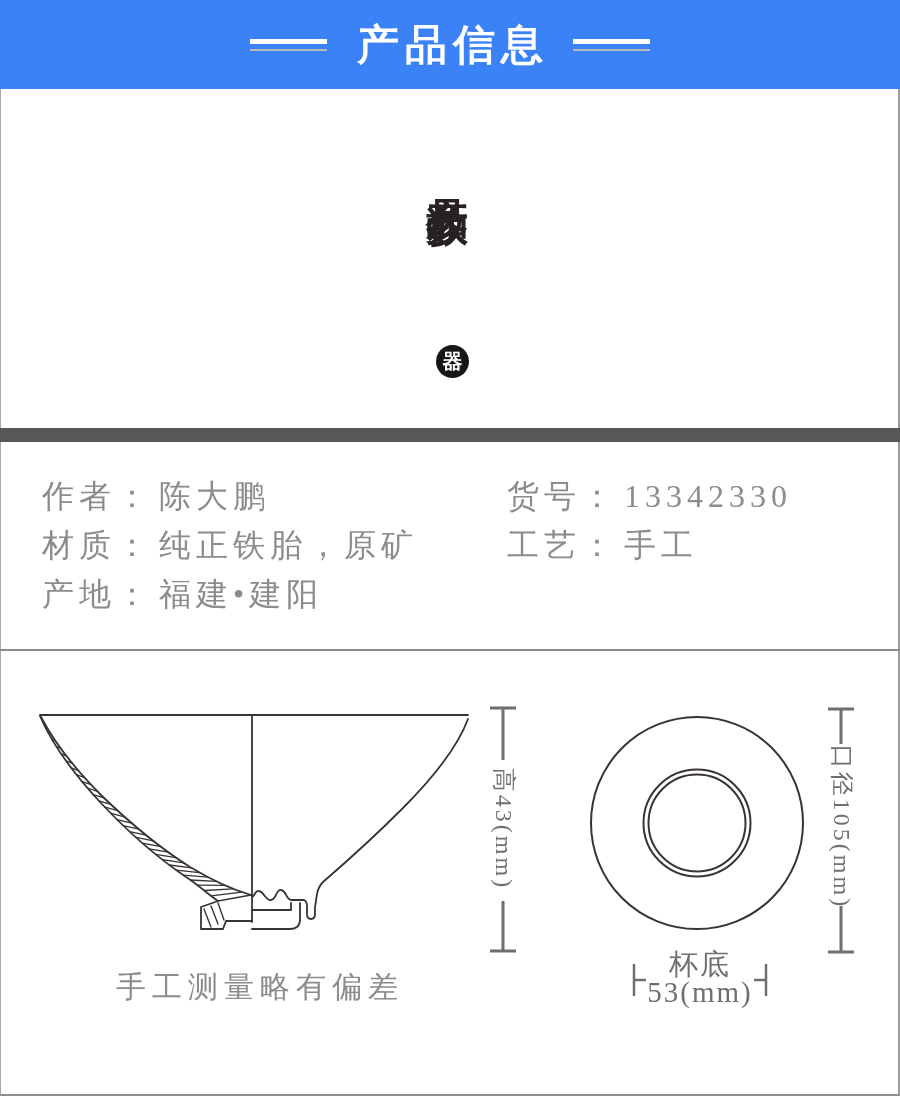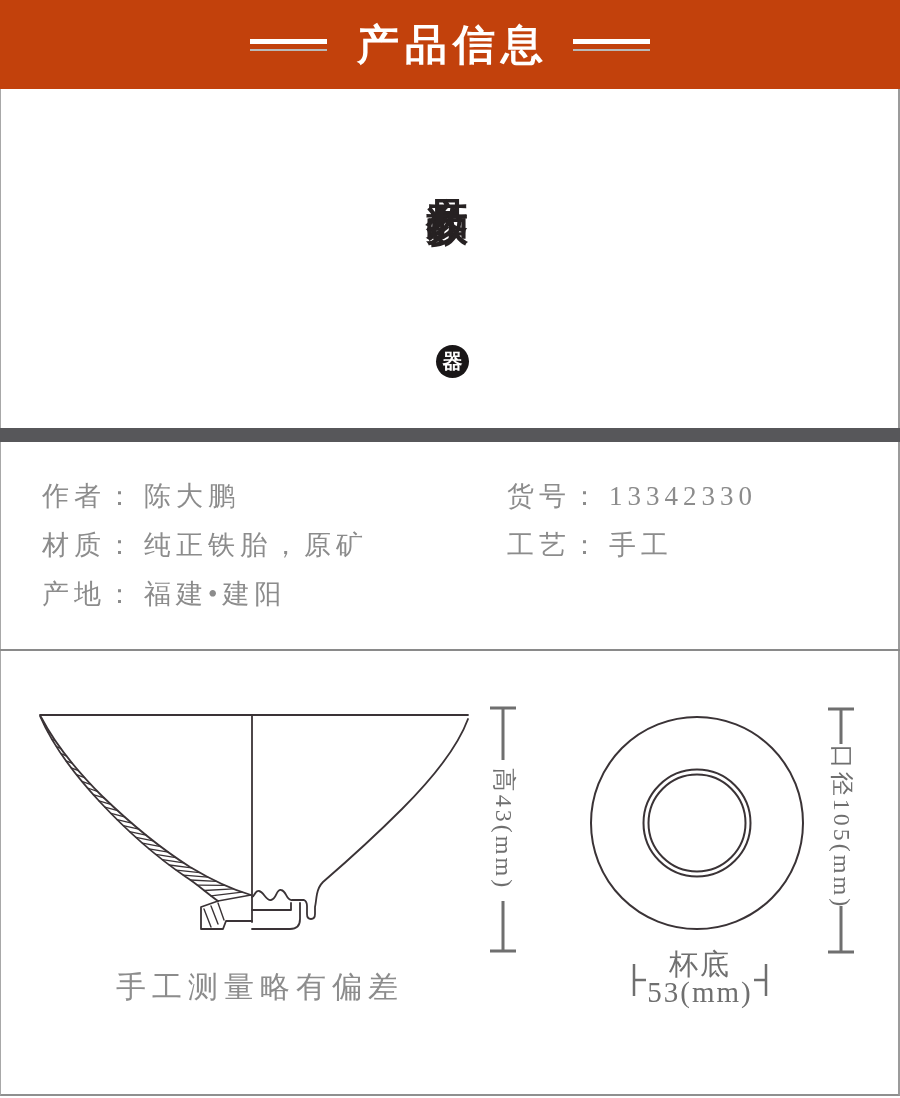--- a/index.html
+++ b/index.html
@@ -2,21 +2,21 @@
 <html><head>
 <meta charset="utf-8">
 <style>
   html,body{margin:0;padding:0;background:#fff;}
   .page{
     position:relative;width:900px;height:1098px;background:#fff;overflow:hidden;
     font-family:"Liberation Serif","DejaVu Serif",serif;
   }
   
   .header{
-    position:absolute;left:0;top:0;width:900px;height:89px;background:#c2410c;
+    position:absolute;left:0;top:0;width:900px;height:89px;background:#3b82f6;
     display:flex;align-items:center;justify-content:center;gap:24px;
   }
   .hline{width:77px;display:flex;flex-direction:column;}
   .hline .bar-thick{height:5px;background:#ffffff;}
   .hline .bar-gap{height:5px;}
   .hline .bar-thin{height:2px;background:#b9b9b9;}
   .header-title{
     color:#ffffff;font-size:42px;font-weight:700;letter-spacing:6px;
     padding-left:6px;white-space:nowrap;
   }
@@ -33,21 +33,21 @@
     white-space:nowrap;
   }
   .seal{
     position:absolute;left:436px;top:345px;width:33px;height:33px;border-radius:50%;
     background:#191617;color:#fff;display:flex;align-items:center;justify-content:center;
     font-size:20px;font-weight:700;
   }
   .divider-bar{position:absolute;left:0;top:428px;width:900px;height:14px;background:#57575a;}
   
   .detail-row{
-    position:absolute;font-size:27px;color:#8c8c8c;letter-spacing:5px;white-space:nowrap;line-height:32px;text-align:center;
+    position:absolute;font-size:32px;color:#8c8c8c;letter-spacing:5px;white-space:nowrap;line-height:32px;text-align:center;
   }
   .detail-row .val{margin-left:6px;}
   .r1{top:480px;} .r2{top:529px;} .r3{top:578px;}
   .colL{left:42px;} .colR{left:507px;}
   .section-line{position:absolute;left:0;top:649px;width:900px;height:2px;background:#8a8a8a;}
   
   svg{display:block;}
   .cup-svg{position:absolute;left:28px;top:700px;}
   .circle-svg{position:absolute;left:588px;top:714px;}
   .dim-svg{position:absolute;}

